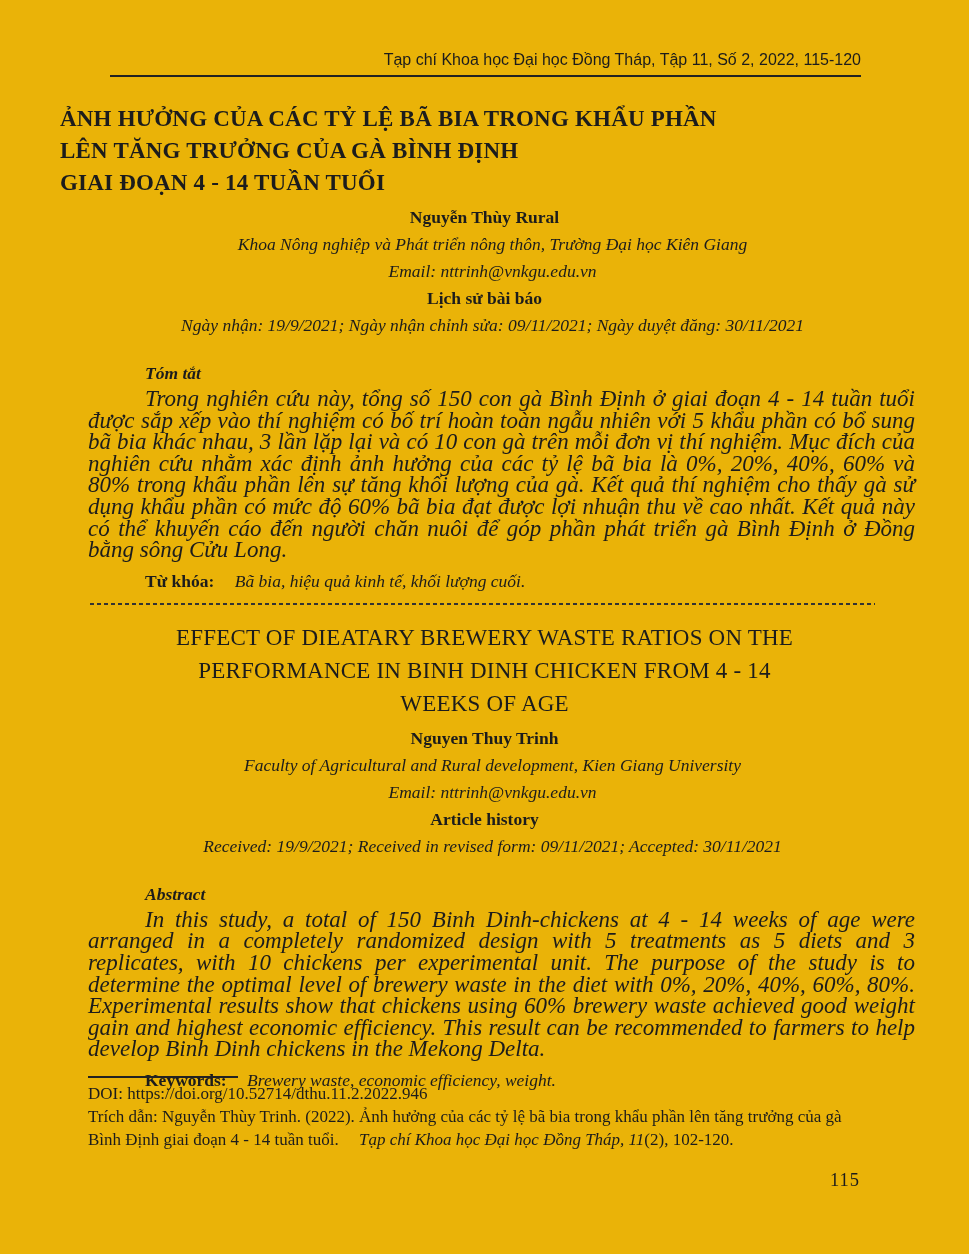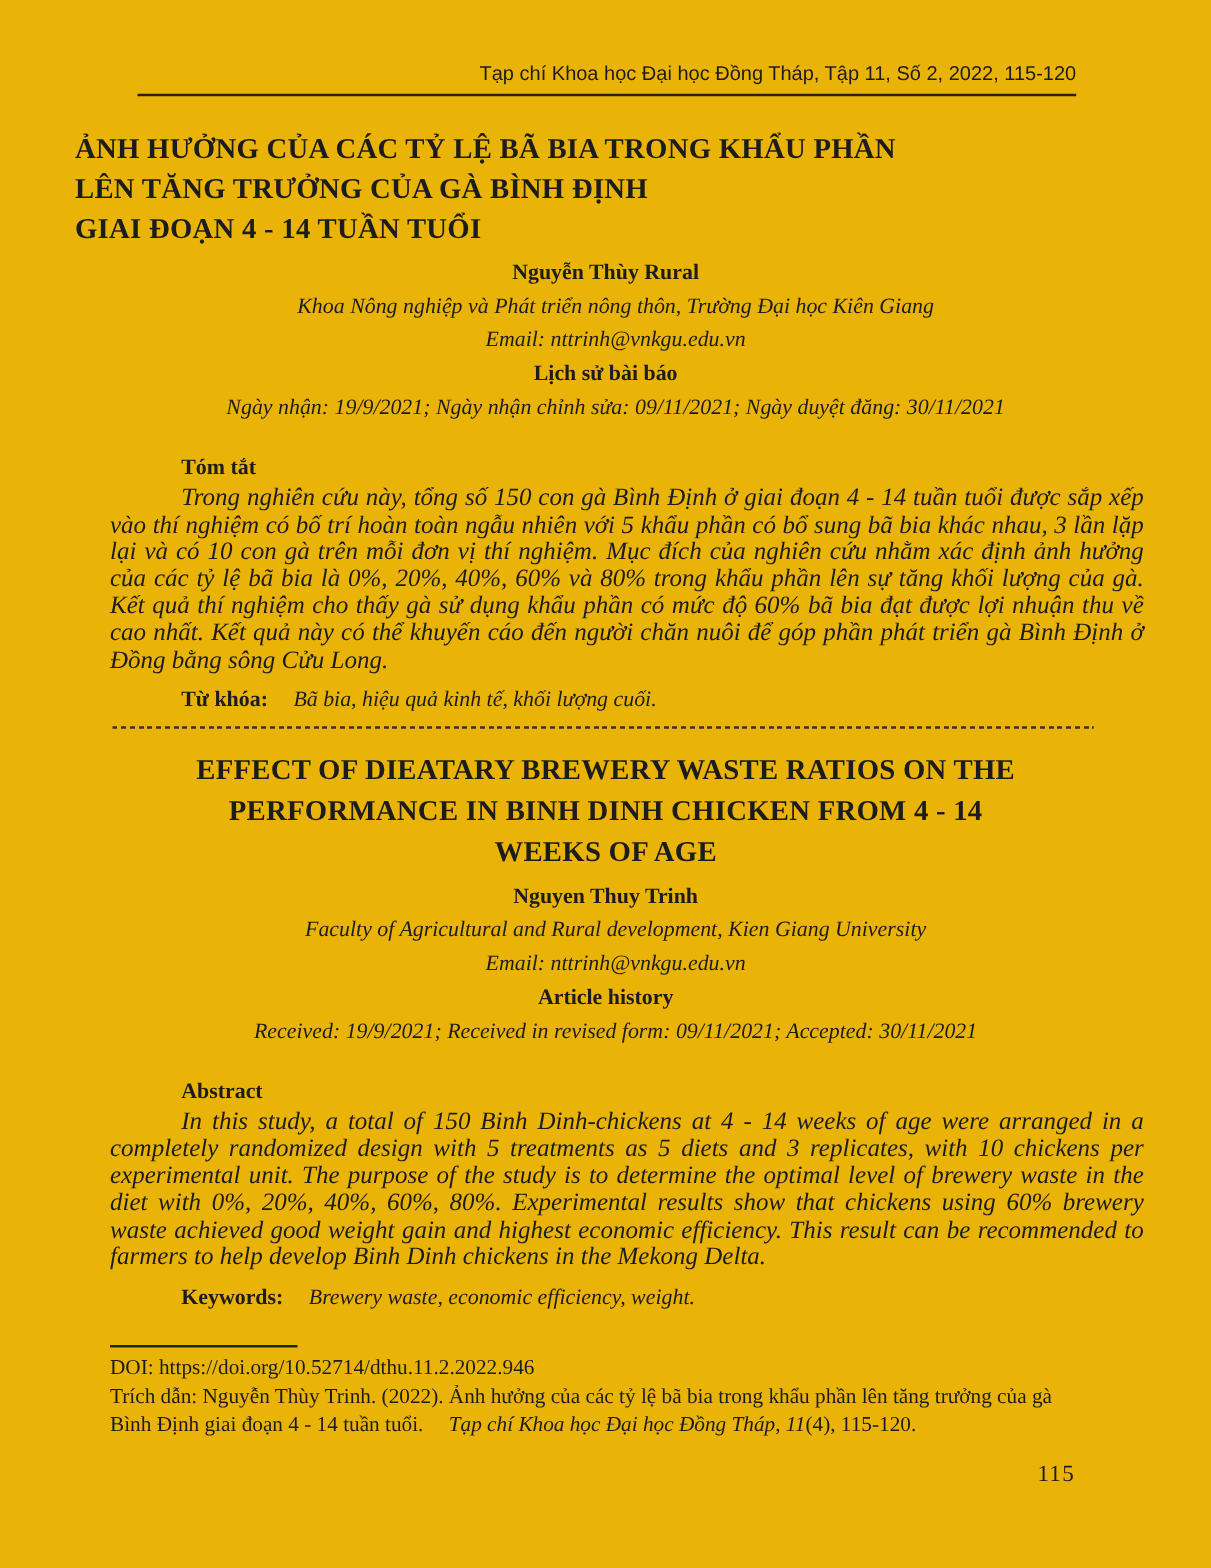--- a/index.html
+++ b/index.html
@@ -38,47 +38,48 @@
     font-size: 23px;
     line-height: 32px;
     font-weight: bold;
     letter-spacing: 0.2px;
   }
   .en-title {
     margin: 18px 60px 0 60px;
     text-align: center;
     font-size: 23px;
     line-height: 33px;
-    font-weight: bold;
+    font-weight: normal;
     letter-spacing: 0.2px;
   }
   .title-line { display: block; }
   
   .byline {
     text-align: center;
     font-size: 17.5px;
     line-height: 27px;
   }
   .byline.first { margin-top: 5px; }
   .bold   { font-weight: bold; }
   .italic { font-style: italic; padding-left: 16px; }
   
   .section-label {
     margin: 22px 94px 0 88px;
     padding-left: 57px;
     font-size: 17.5px;
     line-height: 24px;
     font-weight: bold;
+    font-style: italic;
   }
   .abstract-para {
     margin: 3px 54px 0 88px;
     text-align: justify;
     text-indent: 57px;
     font-style: italic;
-    font-size: 20px;
+    font-size: 23px;
     line-height: 21.6px;
   }
   .keywords-line {
     margin: 9px 94px 0 88px;
     padding-left: 57px;
     font-size: 17.5px;
     line-height: 22px;
   }
   .dashed-rule {
     margin: 11px 94px 0 90px;
@@ -148,18 +149,18 @@
   <div class="byline bold">Article history</div>
   <div class="byline italic">Received: 19/9/2021; Received in revised form: 09/11/2021; Accepted: 30/11/2021</div>
 
   <div class="section-label">Abstract</div>
   <p class="abstract-para">In this study, a total of 150 Binh Dinh-chickens at 4 - 14 weeks of age were arranged in a completely randomized design with 5 treatments as 5 diets and 3 replicates, with 10 chickens per experimental unit. The purpose of the study is to determine the optimal level of brewery waste in the diet with 0%, 20%, 40%, 60%, 80%. Experimental results show that chickens using 60% brewery waste achieved good weight gain and highest economic efficiency. This result can be recommended to farmers to help develop Binh Dinh chickens in the Mekong Delta.</p>
   <p class="keywords-line"><span class="bold">Keywords:</span> <span class="italic">Brewery waste, economic efficiency, weight.</span></p>
 
   <div class="footnote">
     <div class="foot-rule"></div>
     <div>DOI: https://doi.org/10.52714/dthu.11.2.2022.946</div>
-    <div><span>Trích dẫn: Nguyễn Thùy Trinh. (2022). Ảnh hưởng của các tỷ lệ bã bia trong khẩu phần lên tăng trưởng của gà Bình Định giai đoạn 4 - 14 tuần tuổi. </span><span class="italic">Tạp chí Khoa học Đại học Đồng Tháp, 11</span><span>(4), 115-120.</span></div>
+    <div><span>Trích dẫn: Nguyễn Thùy Trinh. (2022). Ảnh hưởng của các tỷ lệ bã bia trong khẩu phần lên tăng trưởng của gà Bình Định giai đoạn 4 - 14 tuần tuổi. </span><span class="italic">Tạp chí Khoa học Đại học Đồng Tháp, 11</span><span>(2), 102-120.</span></div>
   </div>
 
   <div class="page-number">115</div>
 
 </div>
 
 </body></html>

